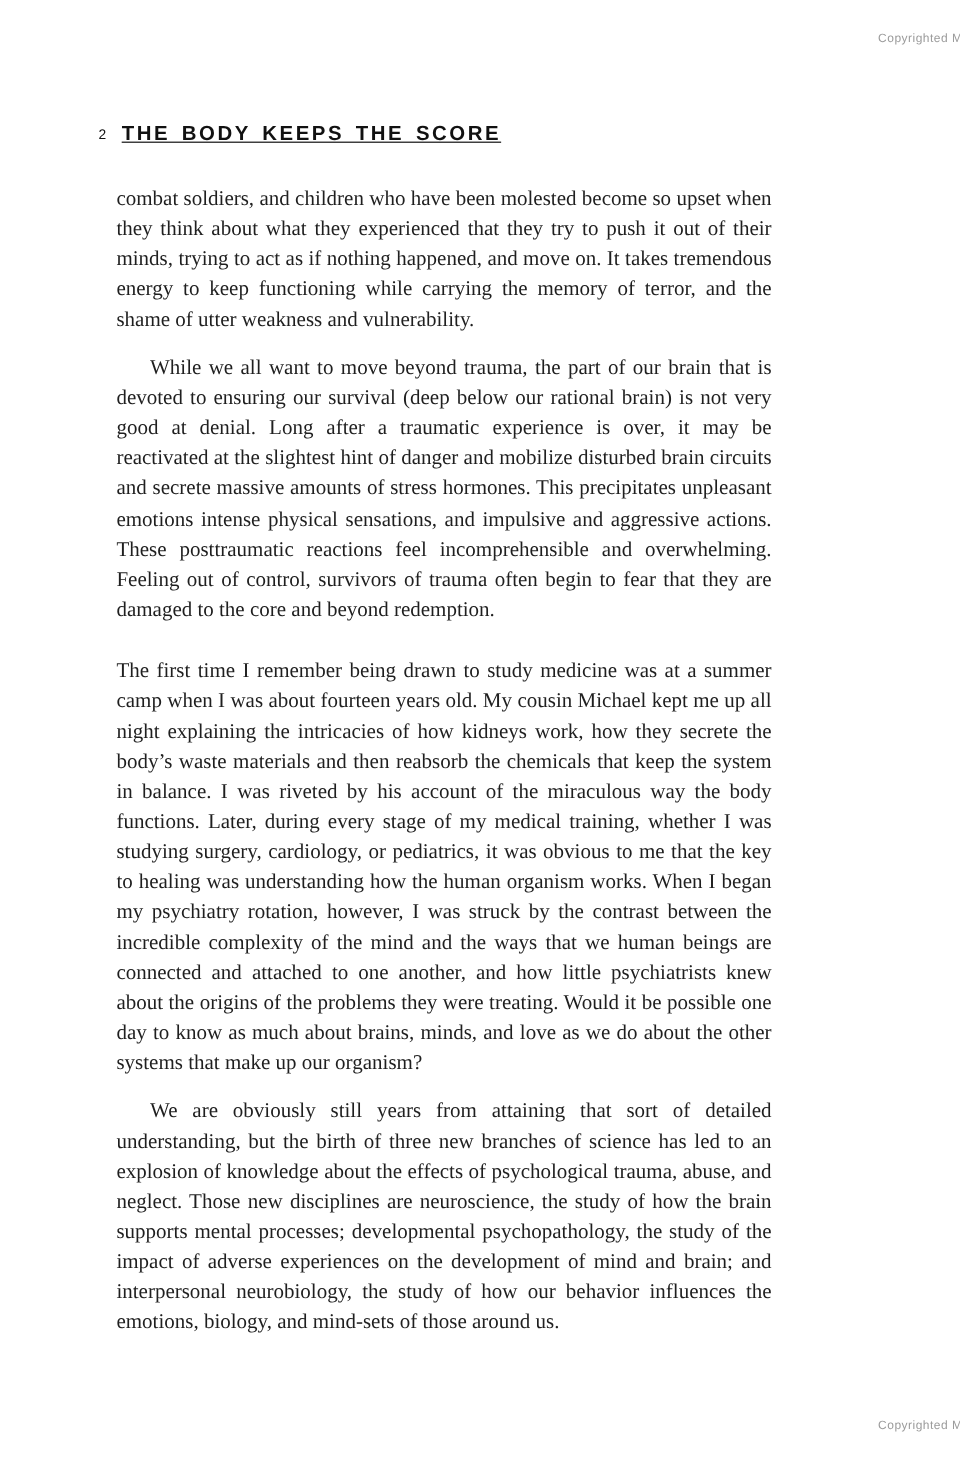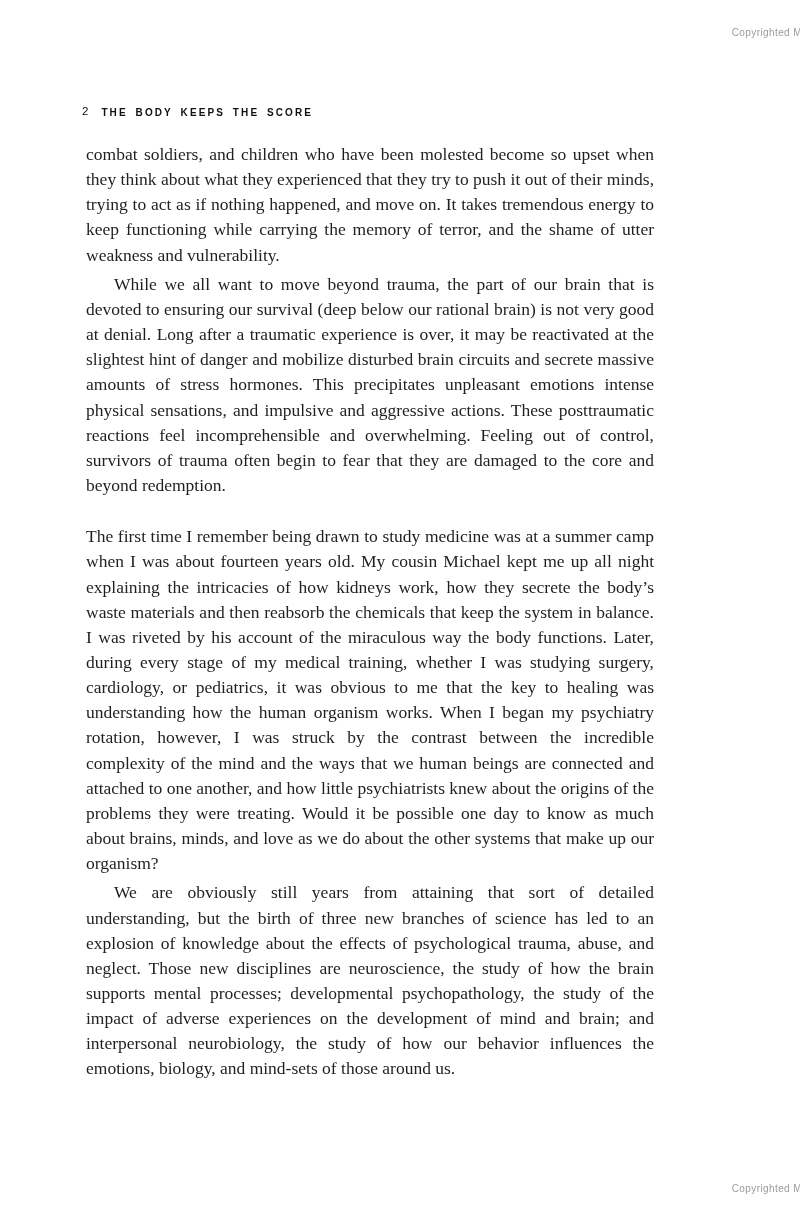--- a/index.html
+++ b/index.html
@@ -39,38 +39,39 @@
     white-space: nowrap;
   }
   .page-number {
     font-size: 11.5px;
     font-weight: normal;
     letter-spacing: 0;
     margin-right: 13px;
     vertical-align: 1px;
   }
   .running-title {
-    font-size: 10px;
+    font-size: 17px;
     font-weight: bold;
     letter-spacing: 2.1px;
     word-spacing: 3px;
+    text-decoration: underline;
   }
   .body-text {
     position: absolute;
     top: 138px;
     left: 82px;
     width: 576px;
     font-size: 17.5px;
     line-height: 25.15px;
     text-align: justify;
     hyphens: auto;
     -webkit-hyphens: auto;
   }
   .body-text p {
-    margin: 4px;
+    margin: 15px;
     padding: 0;
     font-family: Liberation Serif, serif;
   }
   .body-text p.indent {
     text-indent: 28px;
   }
   .body-text p.section-start {
     margin-top: 26px;
   }
 </style>

